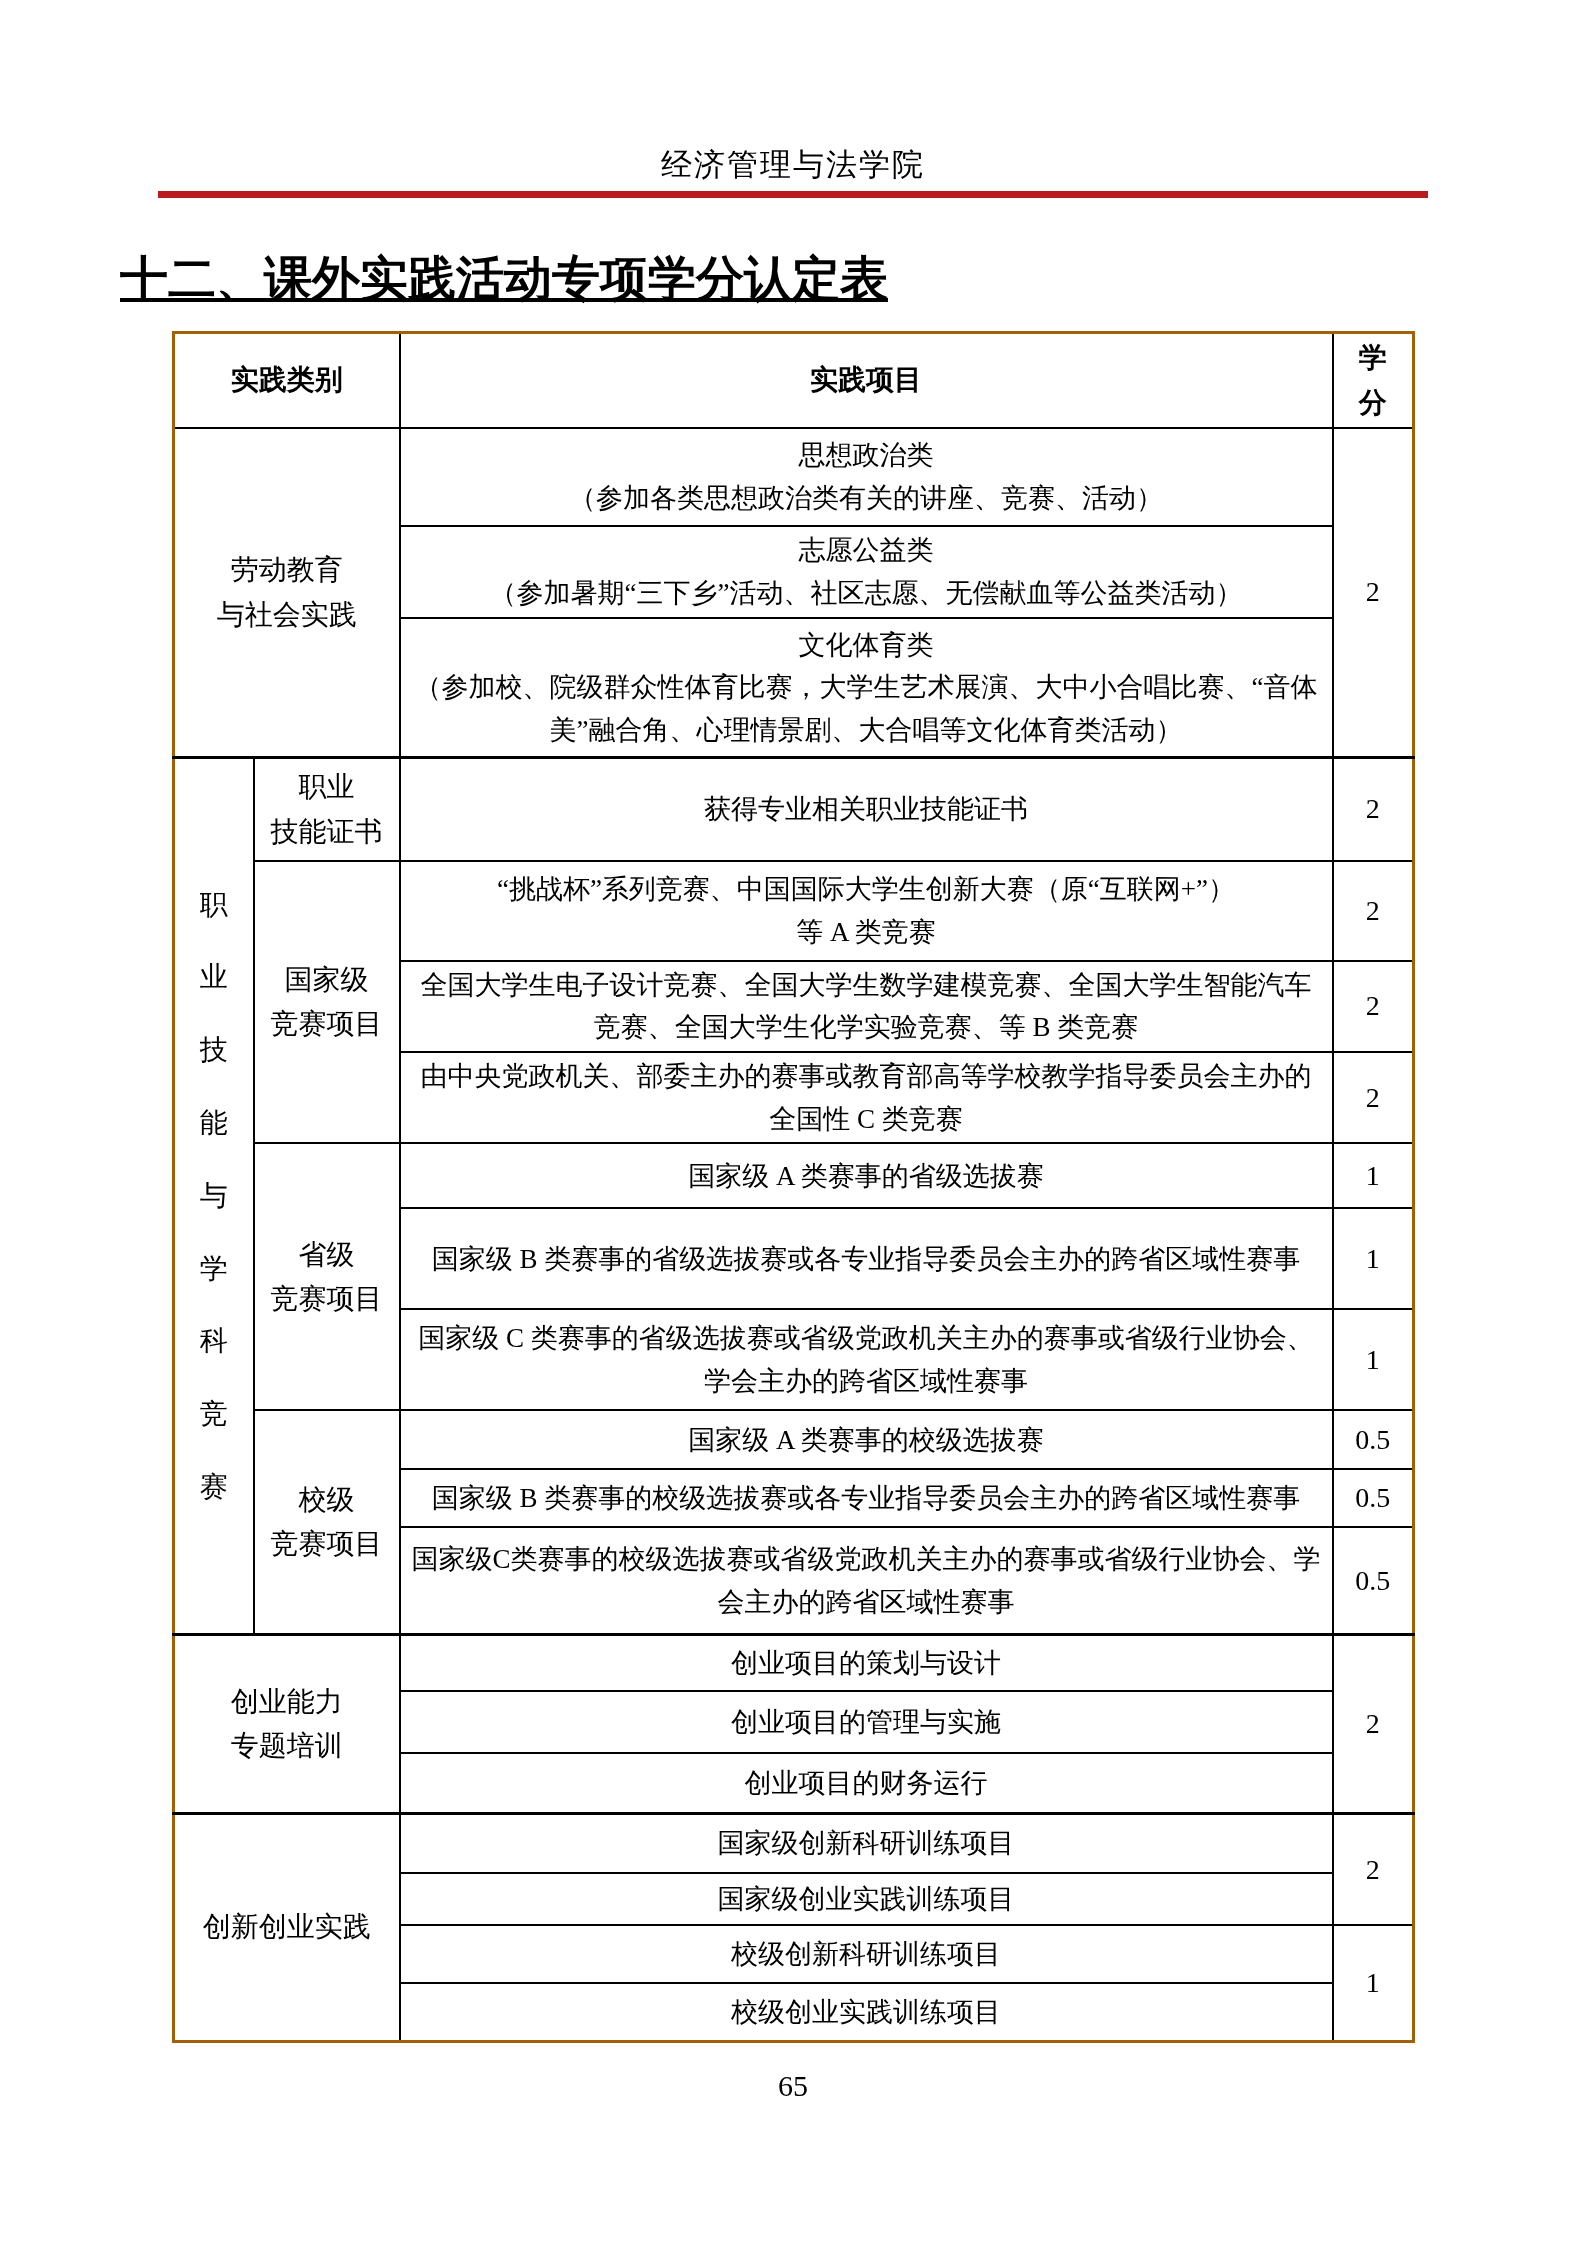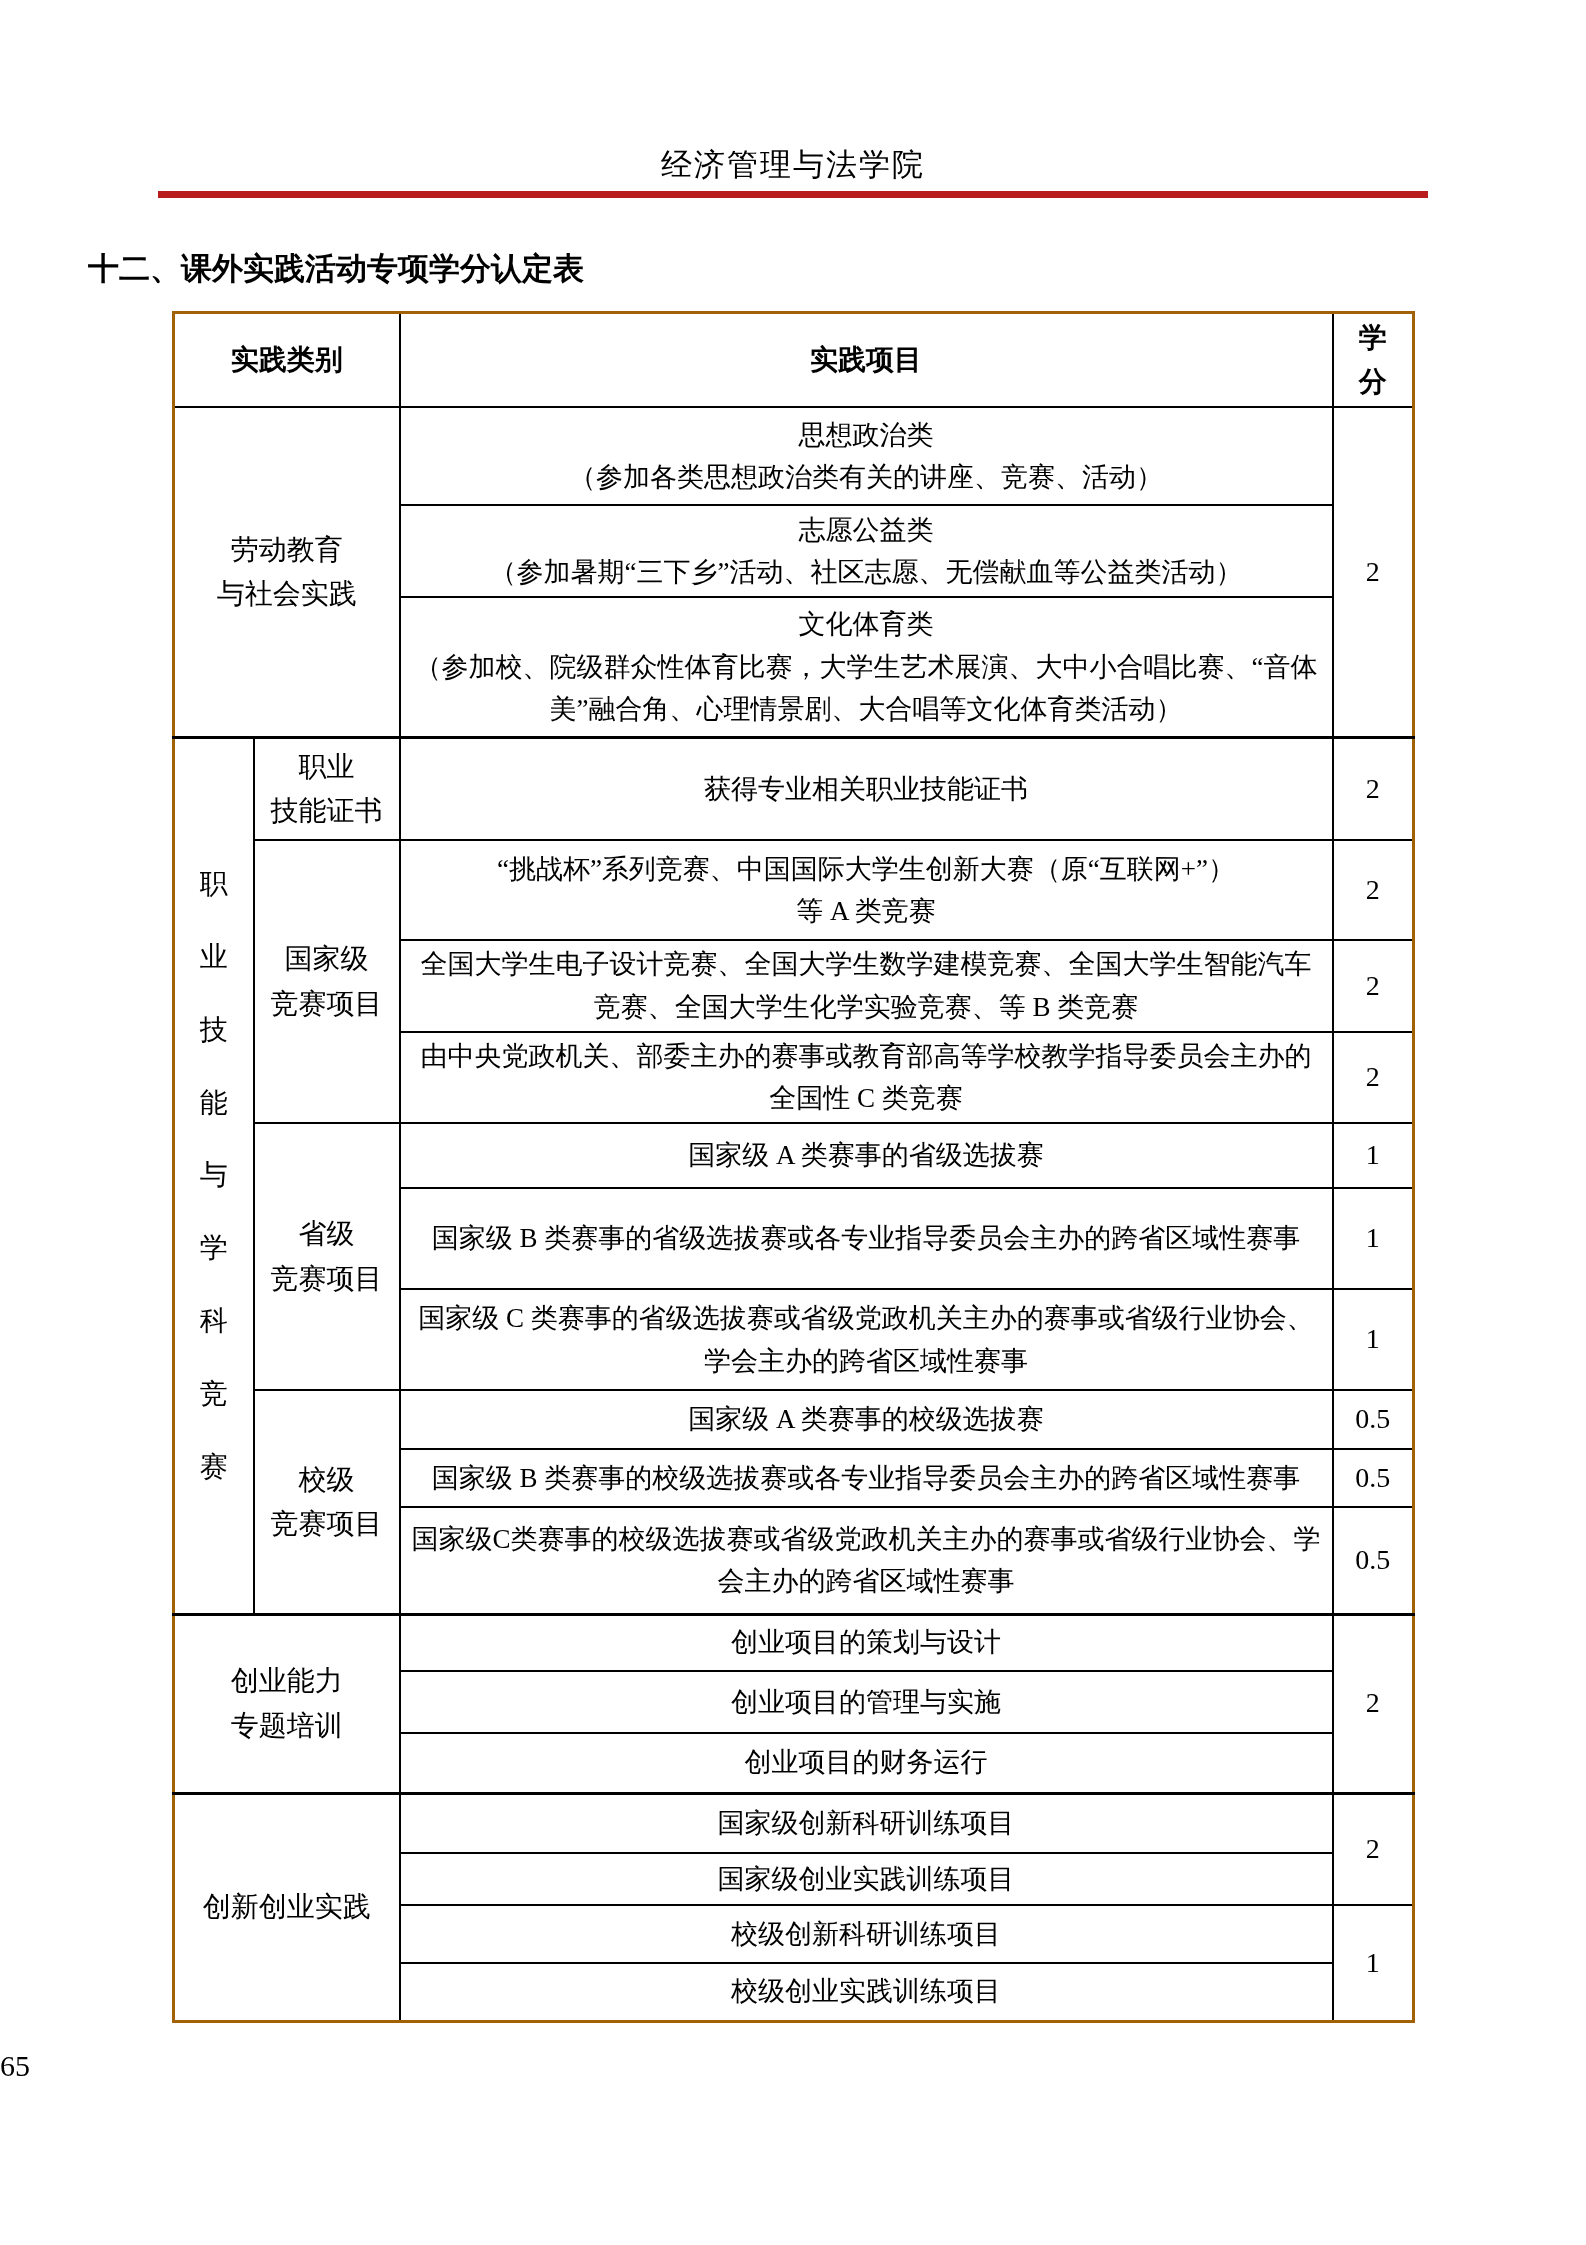--- a/index.html
+++ b/index.html
@@ -23,25 +23,26 @@
     text-align: center;
   }
   .school-name {
     font-family: "Liberation Sans", "DejaVu Sans", sans-serif;
     font-size: 31px;
     letter-spacing: 2px;
     line-height: 1.25;
   }
   
   .section-title {
-    margin: 52px 0 0 88px;
+    margin: 52px 0 0 120px;
     font-family: "Liberation Sans", "DejaVu Sans", sans-serif;
     font-weight: bold;
-    font-size: 31px;
+    font-size: 48px;
     line-height: 1.2;
+    text-decoration: underline;
   }
   
   table.credit-table {
     margin: 24px 0 0 172px;
     width: 1240px;
     border-collapse: collapse;
     table-layout: fixed;
     border: 3px solid #a16207;
   }
   .credit-table th,
@@ -67,20 +68,21 @@
     width: 1.1em;
     margin: 0 auto;
     word-break: break-all;
     line-height: 2.6;
     font-size: 28px;
     white-space: normal;
   }
   
   .page-num {
     margin-top: 26px;
+    text-align: center;
     font-size: 30px;
   }
 </style>
 </head>
 <body>
 
 <div class="page-header">
   <span class="school-name">经济管理与法学院</span>
 </div>
 

